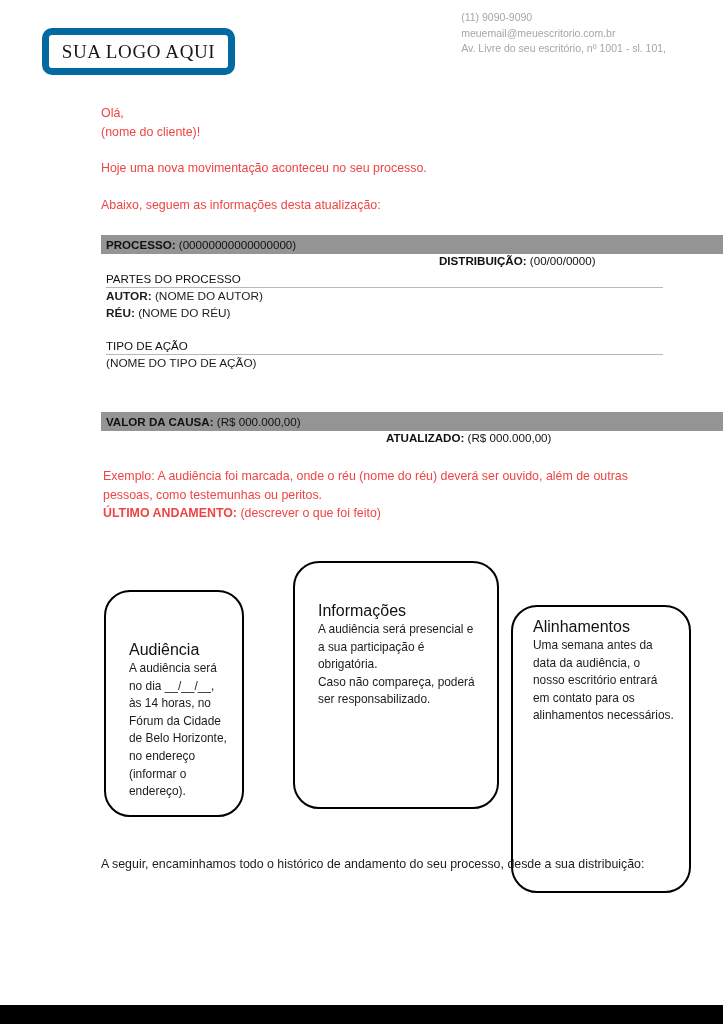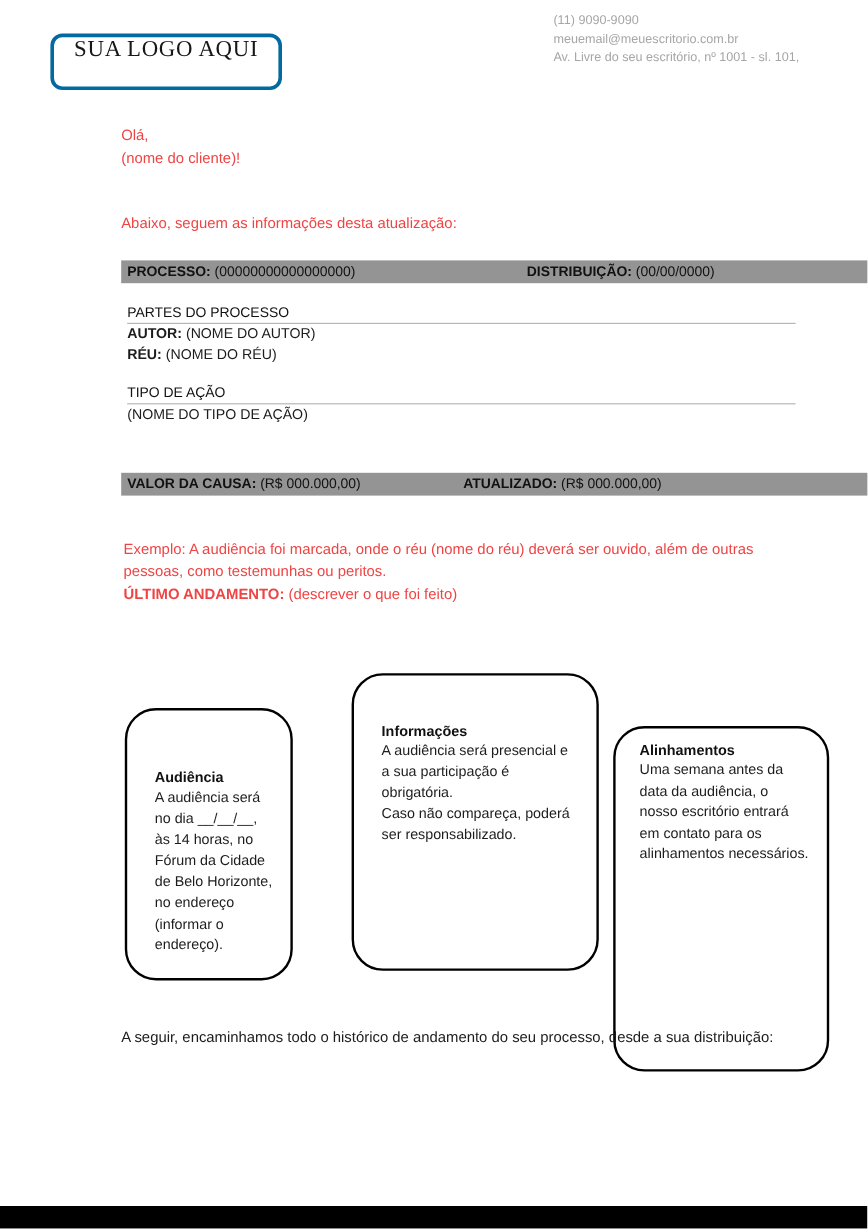--- a/index.html
+++ b/index.html
@@ -26,25 +26,25 @@
     top: 0;
     width: 723px;
     height: 100px;
   }
   #logo-box {
     position: absolute;
     left: 42px;
     top: 28px;
     width: 193px;
     height: 47px;
-    border: 3px solid #0369a1;
+    border: 7px solid #0369a1;
     border-radius: 10px 10px 10px 10px;
     box-sizing: border-box;
     display: flex;
-    align-items: flex-start;
+    align-items: center;
     justify-content: center;
     background: #ffffff;
   }
   #logo-text {
     font-family: "Liberation Serif", serif;
     font-size: 19px;
     letter-spacing: 0.6px;
     color: #171717;
     white-space: nowrap;
   }
@@ -85,21 +85,21 @@
     color: #111111;
     white-space: nowrap;
   }
   .gray-bar .seg-left {
     position: absolute;
     left: 5px;
     top: 0;
   }
   .gray-bar .seg-right {
     position: absolute;
-    top: 0;
+    top: 16px;
   }
   .gray-bar b { font-weight: bold; }
 
   
   .section-head {
     font-size: 11.6px;
     font-weight: normal;
     line-height: 16px;
     color: #111111;
     padding-left: 5px;
@@ -133,22 +133,22 @@
     box-sizing: border-box;
     background: #ffffff;
     padding: 0;
   }
   .callout-inner {
     position: absolute;
     left: 23px;
     right: 14px;
   }
   .callout-title {
-    font-size: 12px;
-    font-weight: bold;
+    font-size: 16px;
+    font-weight: normal;
     color: #111111;
     margin-bottom: 1px;
   }
   .callout-body {
     font-size: 11.9px;
     line-height: 17.6px;
     color: #1c1c1c;
   }
   #box-audiencia { left: 104px; top: 34px; width: 140px; height: 227px; }
   #box-audiencia .callout-inner { top: 49px; }
@@ -192,20 +192,21 @@
       <div class="contact-line">meuemail@meuescritorio.com.br</div>
       <div class="contact-line">Av. Livre do seu escritório, nº 1001 - sl. 101,</div>
     </div>
   </div>
 
   <div id="content">
 
     <div class="para">Olá,</div>
     <div class="para">(nome do cliente)!</div>
     <div class="spacer-sm"></div>
+    <div class="para">Hoje uma nova movimentação aconteceu no seu processo.</div>
     <div class="spacer-sm"></div>
     <div class="para">Abaixo, seguem as informações desta atualização:</div>
 
     <div style="height:21px"></div>
 
     <div class="gray-bar">
       <span class="seg-left">
         <b>PROCESSO:</b>
         <span>(00000000000000000)</span>
       </span>

